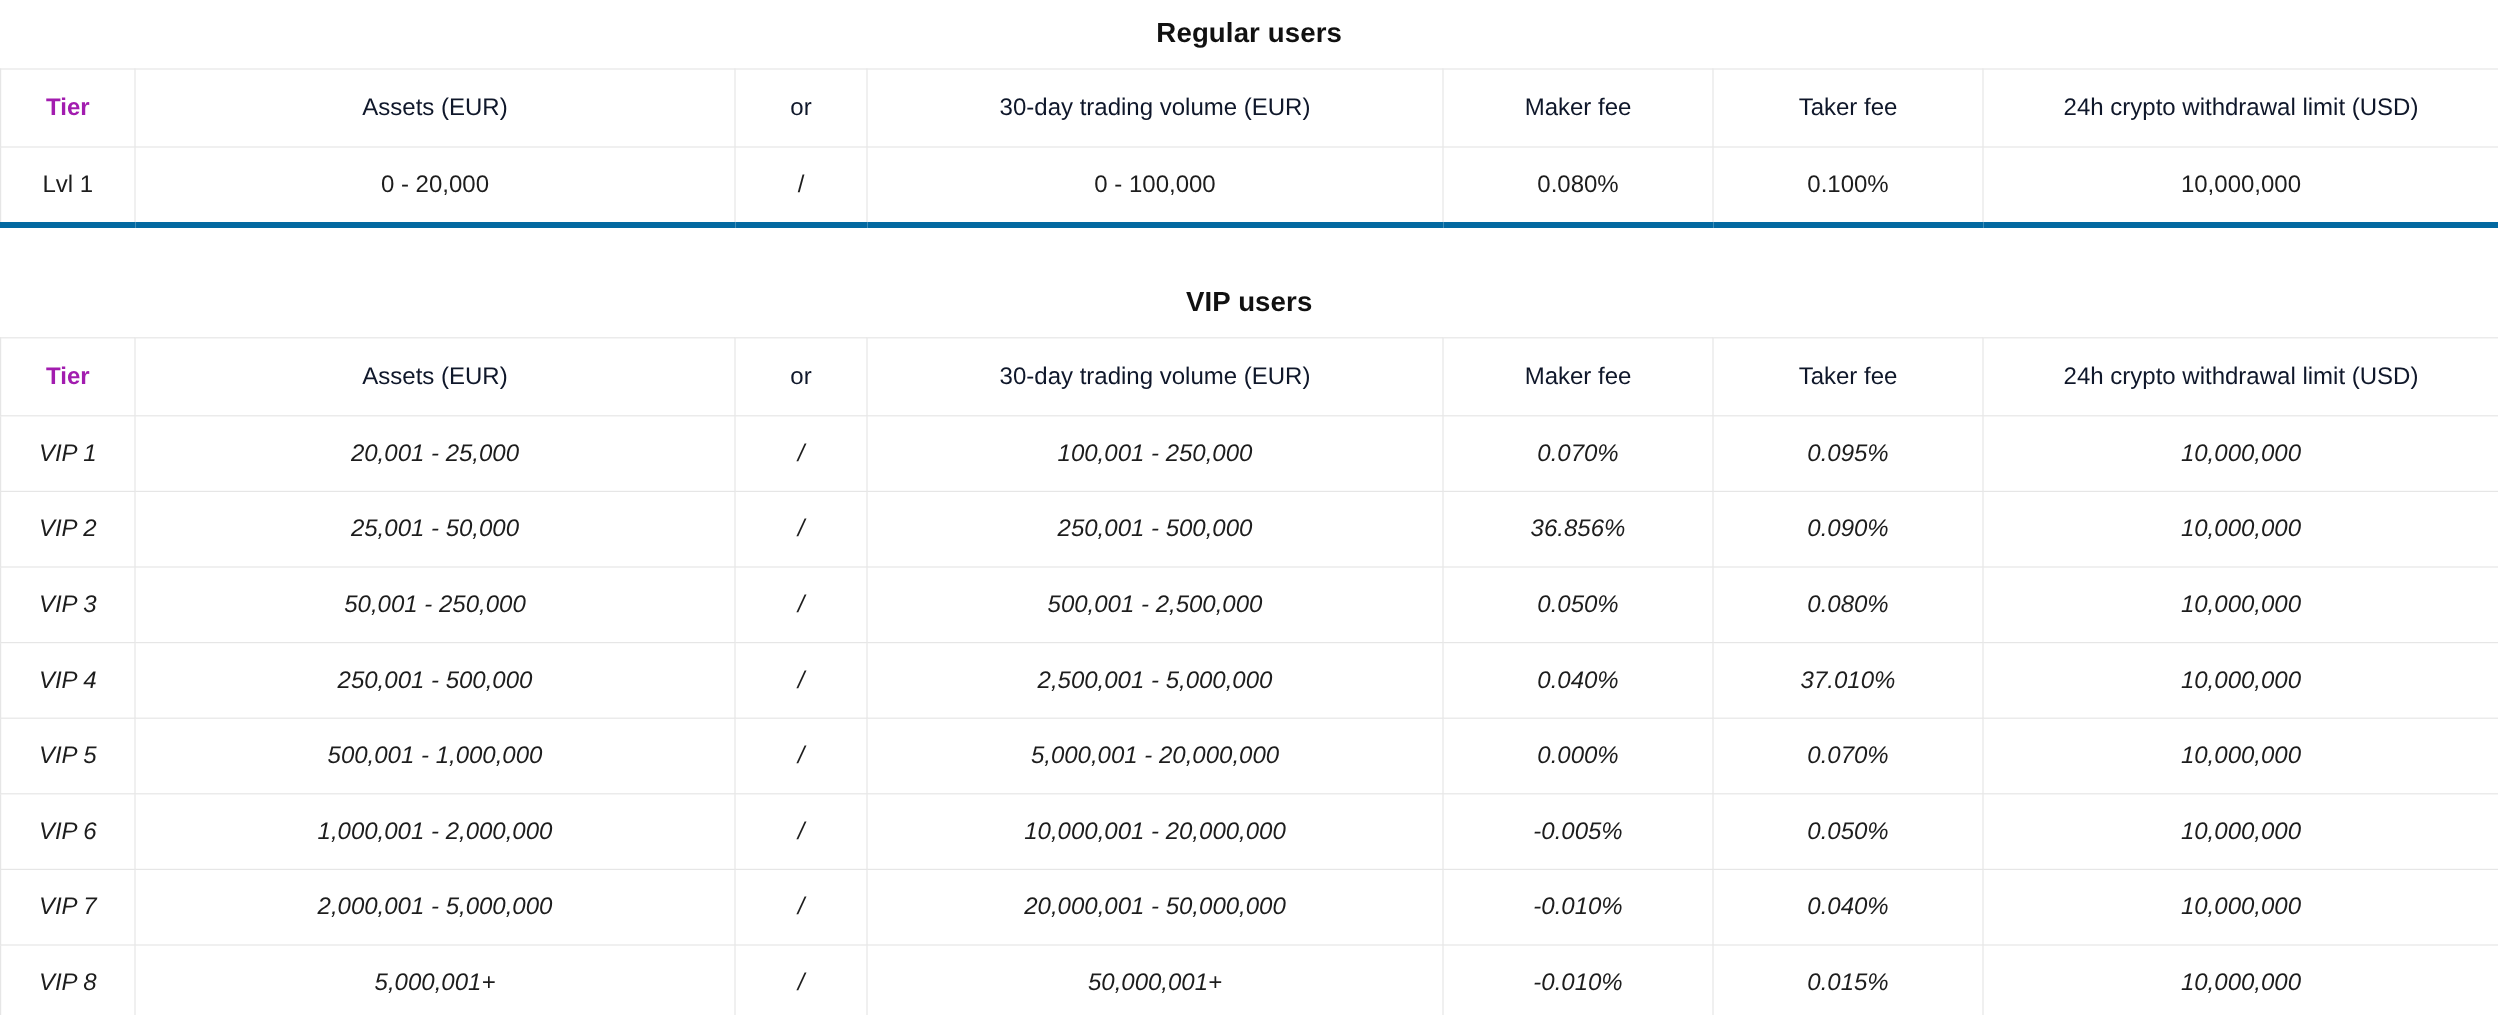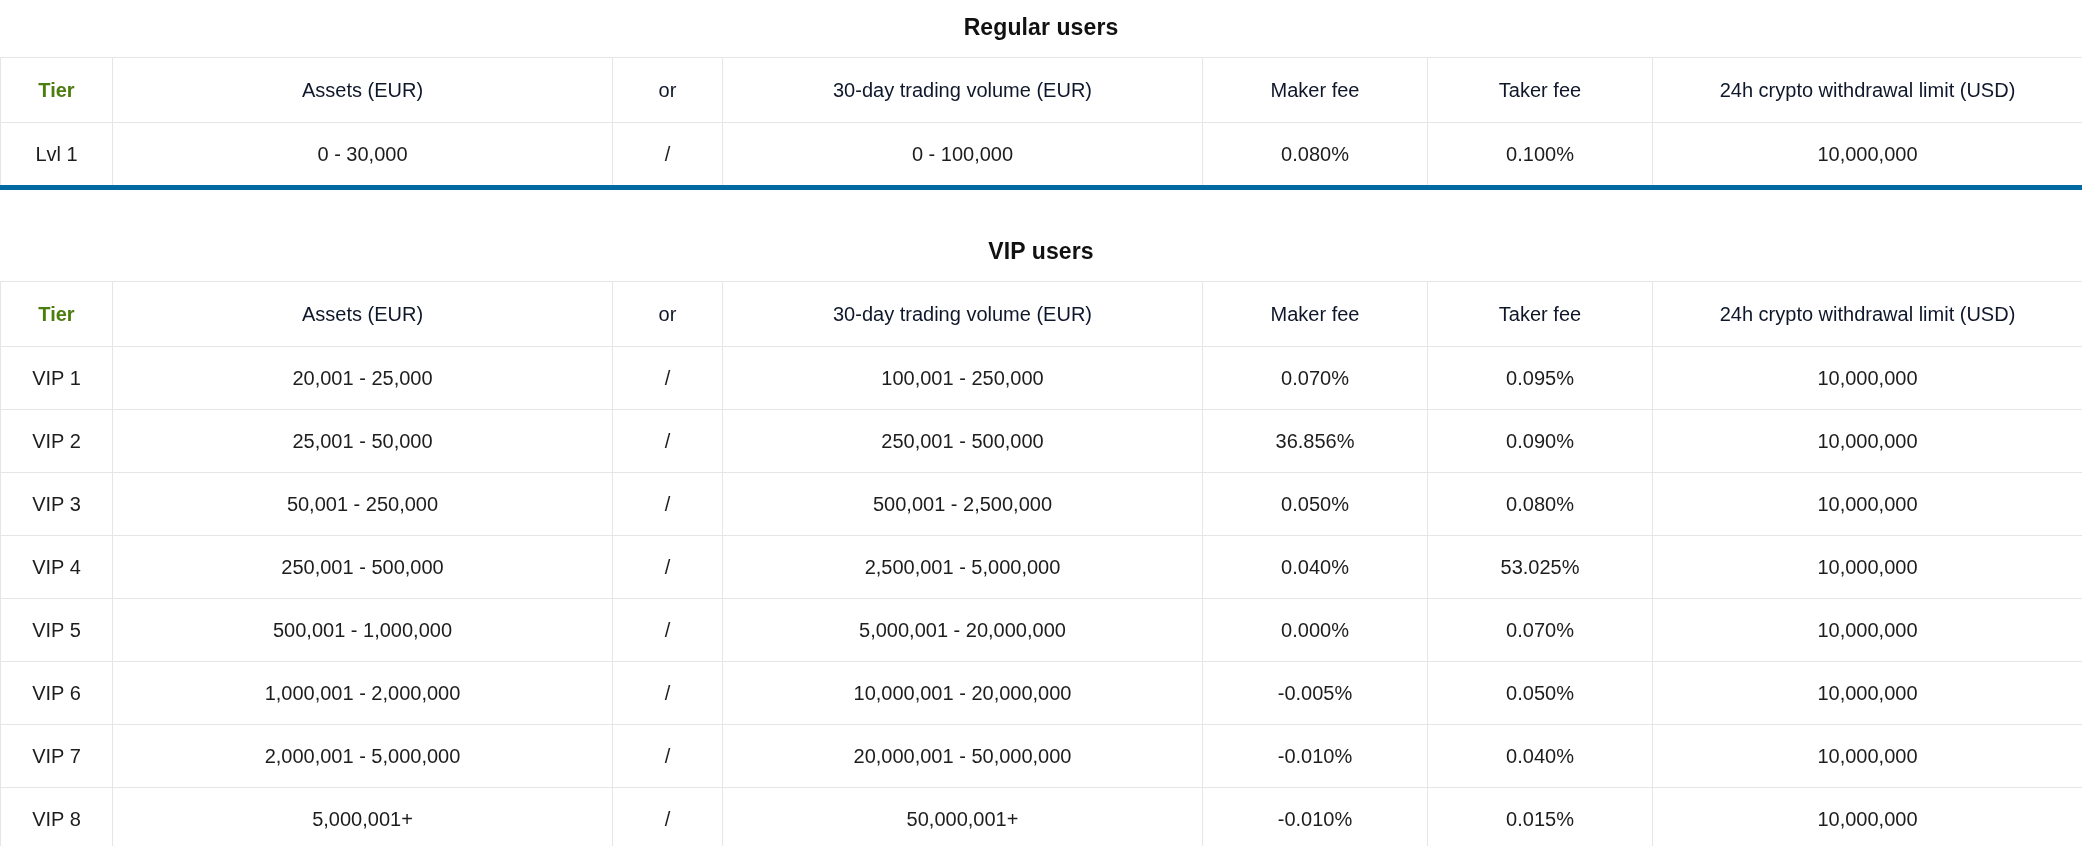--- a/index.html
+++ b/index.html
@@ -53,21 +53,21 @@
   }
   th:first-child, td:first-child {
     border-left: 1px solid #e6e6e6;
   }
   thead th {
     color: #0f172a;
     font-size: 20px;
     height: 64px;
   }
   thead th.tier-head {
-    color: #4d7c0f;
+    color: #a21caf;
     font-weight: bold;
     font-size: 20px;
   }
   
   col.c-tier      { width: 112px; }
   col.c-assets    { width: 500px; }
   col.c-or        { width: 110px; }
   col.c-volume    { width: 480px; }
   col.c-maker     { width: 225px; }
   col.c-taker     { width: 225px; }
@@ -78,20 +78,21 @@
     color: #1d1d1d;
   }
   td.or-cell {
     color: #1d1d1d;
   }
   tbody tr:last-child td {
     border-bottom: 5px solid #0369a1;
   }
   .vip-block tbody tr td {
     height: 62px;
+    font-style: italic;
   }
 </style>
 </head>
 <body>
 
 <div class="page">
 
   <section class="table-block regular-block">
     <div class="caption">Regular users</div>
     <table>
@@ -111,21 +112,21 @@
           <th>or</th>
           <th>30-day trading volume (EUR)</th>
           <th>Maker fee</th>
           <th>Taker fee</th>
           <th>24h crypto withdrawal limit (USD)</th>
         </tr>
       </thead>
       <tbody>
         <tr>
           <td class="tier-cell">Lvl 1</td>
-          <td>0 - 30,000</td>
+          <td>0 - 20,000</td>
           <td class="or-cell">/</td>
           <td>0 - 100,000</td>
           <td>0.080%</td>
           <td>0.100%</td>
           <td>10,000,000</td>
         </tr>
       </tbody>
     </table>
   </section>
 
@@ -179,21 +180,21 @@
           <td>0.050%</td>
           <td>0.080%</td>
           <td>10,000,000</td>
         </tr>
         <tr>
           <td class="tier-cell">VIP 4</td>
           <td>250,001 - 500,000</td>
           <td class="or-cell">/</td>
           <td>2,500,001 - 5,000,000</td>
           <td>0.040%</td>
-          <td>53.025%</td>
+          <td>37.010%</td>
           <td>10,000,000</td>
         </tr>
         <tr>
           <td class="tier-cell">VIP 5</td>
           <td>500,001 - 1,000,000</td>
           <td class="or-cell">/</td>
           <td>5,000,001 - 20,000,000</td>
           <td>0.000%</td>
           <td>0.070%</td>
           <td>10,000,000</td>

